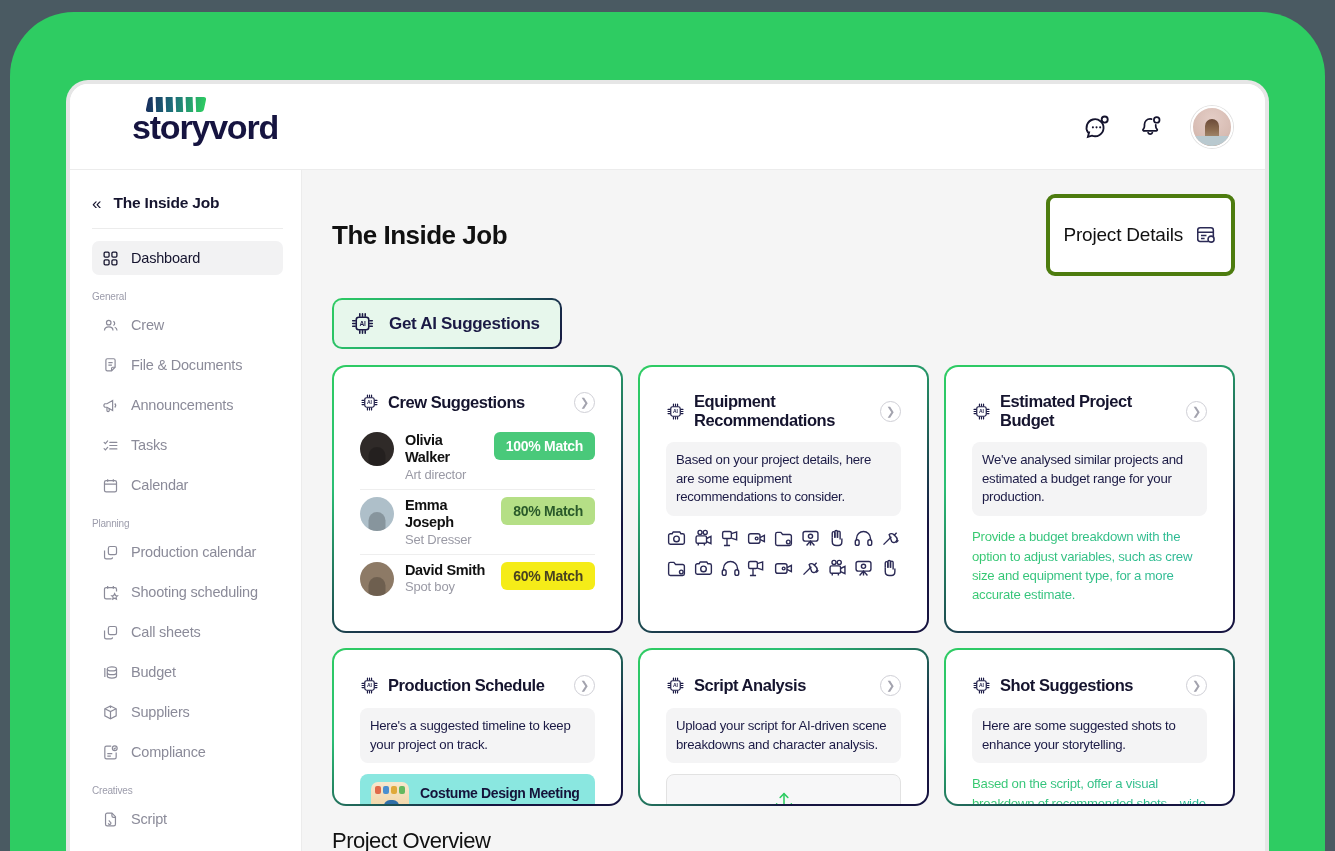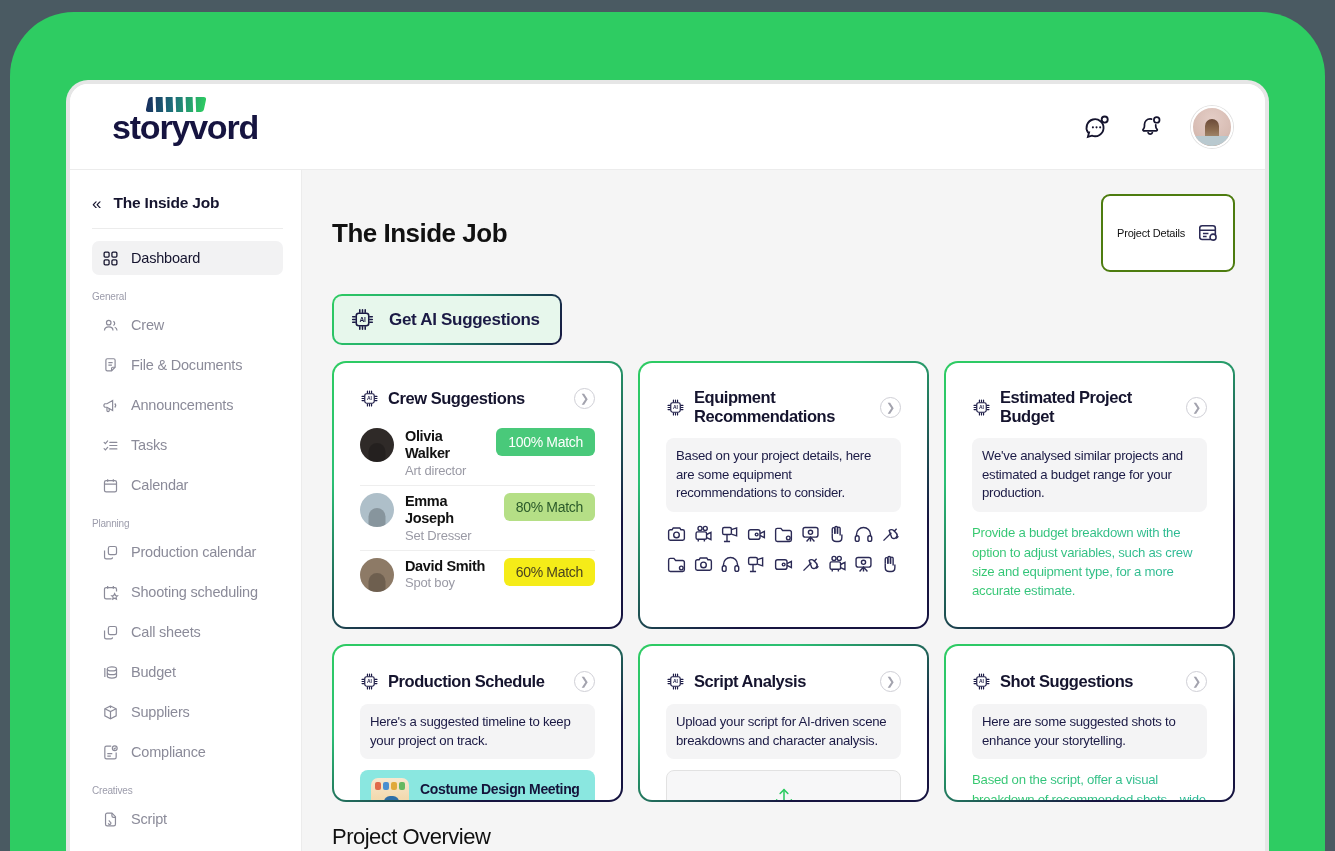--- a/index.html
+++ b/index.html
@@ -35,21 +35,21 @@
   #topbar {
     position: absolute; left: 0; top: 0; right: 0; height: 86px;
     background: #fff;
     border-bottom: 1px solid #ececec;
     display: flex; align-items: center; justify-content: space-between;
     padding: 0 32px 0 42px;
   }
   .logo-wrap { display: flex; flex-direction: column; align-items: flex-start; position: relative; }
   .logo-text {
     font-size: 34px; font-weight: bold; color: #161440;
-    letter-spacing: -1.2px; line-height: 1;
+    letter-spacing: -1.2px; line-height: 1; margin-left: 20px;
   }
   .logo-clapper {
     position: absolute; left: 35px; top: -13px;
     width: 58px; height: 15px; border-radius: 3px;
     background: linear-gradient(90deg,#18305e 0%, #1d6f7a 45%, #2ecc62 100%);
     transform: skewX(-12deg);
     overflow: hidden;
   }
   .logo-clapper i {
     position: absolute; top: -4px; width: 3px; height: 24px;
@@ -102,22 +102,22 @@
 
   
   #main {
     position: absolute; left: 232px; top: 86px; right: 0; bottom: 0;
     background: #f5f5f5; padding: 24px 30px 0 30px; overflow: hidden;
   }
   .main-head { display: flex; align-items: center; justify-content: space-between; }
   .page-title { font-size: 26px; font-weight: bold; color: #111; letter-spacing: -.5px; }
   .details-btn {
     display: flex; align-items: center; gap: 12px;
-    background: #fff; border: 2px solid #4d7c0f; border-radius: 9px;
-    padding: 26px 14px; font-size: 11px; font-weight: 500; color: #111;
+    background: #fff; border: 4px solid #4d7c0f; border-radius: 9px;
+    padding: 26px 14px; font-size: 19px; font-weight: 500; color: #111;
     cursor: pointer; letter-spacing: -.2px;
   }
   .ai-btn {
     display: inline-flex; align-items: center; gap: 14px;
     margin-top: 22px; padding: 11px 20px 11px 16px;
     background: #e7f7ec;
     border-radius: 10px; cursor: pointer;
     font-size: 17px; font-weight: bold; color: #1b1a45; letter-spacing: -.3px;
     border: 2px solid transparent;
     background-image: linear-gradient(#e7f7ec,#e7f7ec), linear-gradient(120deg,#2ecc62 0%, #1f9f73 45%, #161440 100%);
@@ -161,21 +161,21 @@
     display: flex; align-items: flex-start; gap: 11px;
     padding: 7px 0; border-bottom: 1px solid #eeeeee;
   }
   .crew-row:last-child { border-bottom: none; }
   .crew-av { width: 34px; height: 34px; border-radius: 50%; flex: none; position: relative; overflow: hidden; }
   .crew-av::after { content:""; position:absolute; left:50%; top:45%; width:17px; height:22px; transform:translateX(-50%); border-radius: 9px 9px 0 0; background: rgba(0,0,0,.22); }
   .crew-meta { flex: 1; min-width: 0; }
   .crew-name { font-size: 14.5px; font-weight: bold; color: #111; letter-spacing: -.35px; line-height: 1.2; }
   .crew-role { font-size: 13px; color: #9a9aa5; letter-spacing: -.2px; }
   .match {
-    border-radius: 6px; padding: 6px 12px; font-size: 14px; font-weight: normal;
+    border-radius: 6px; padding: 6px 12px; font-size: 14px; font-weight: bold;
     letter-spacing: -.3px; flex: none; white-space: nowrap;
   }
 
   
   .eq-rows { margin-top: 12px; }
   .eq-row { display: flex; justify-content: space-between; margin-bottom: 9px; }
   .eq-row:last-child { margin-bottom: 0; }
   .eq-ico { width: 21px; height: 21px; color: #2b2a55; cursor: pointer; }
 
   

